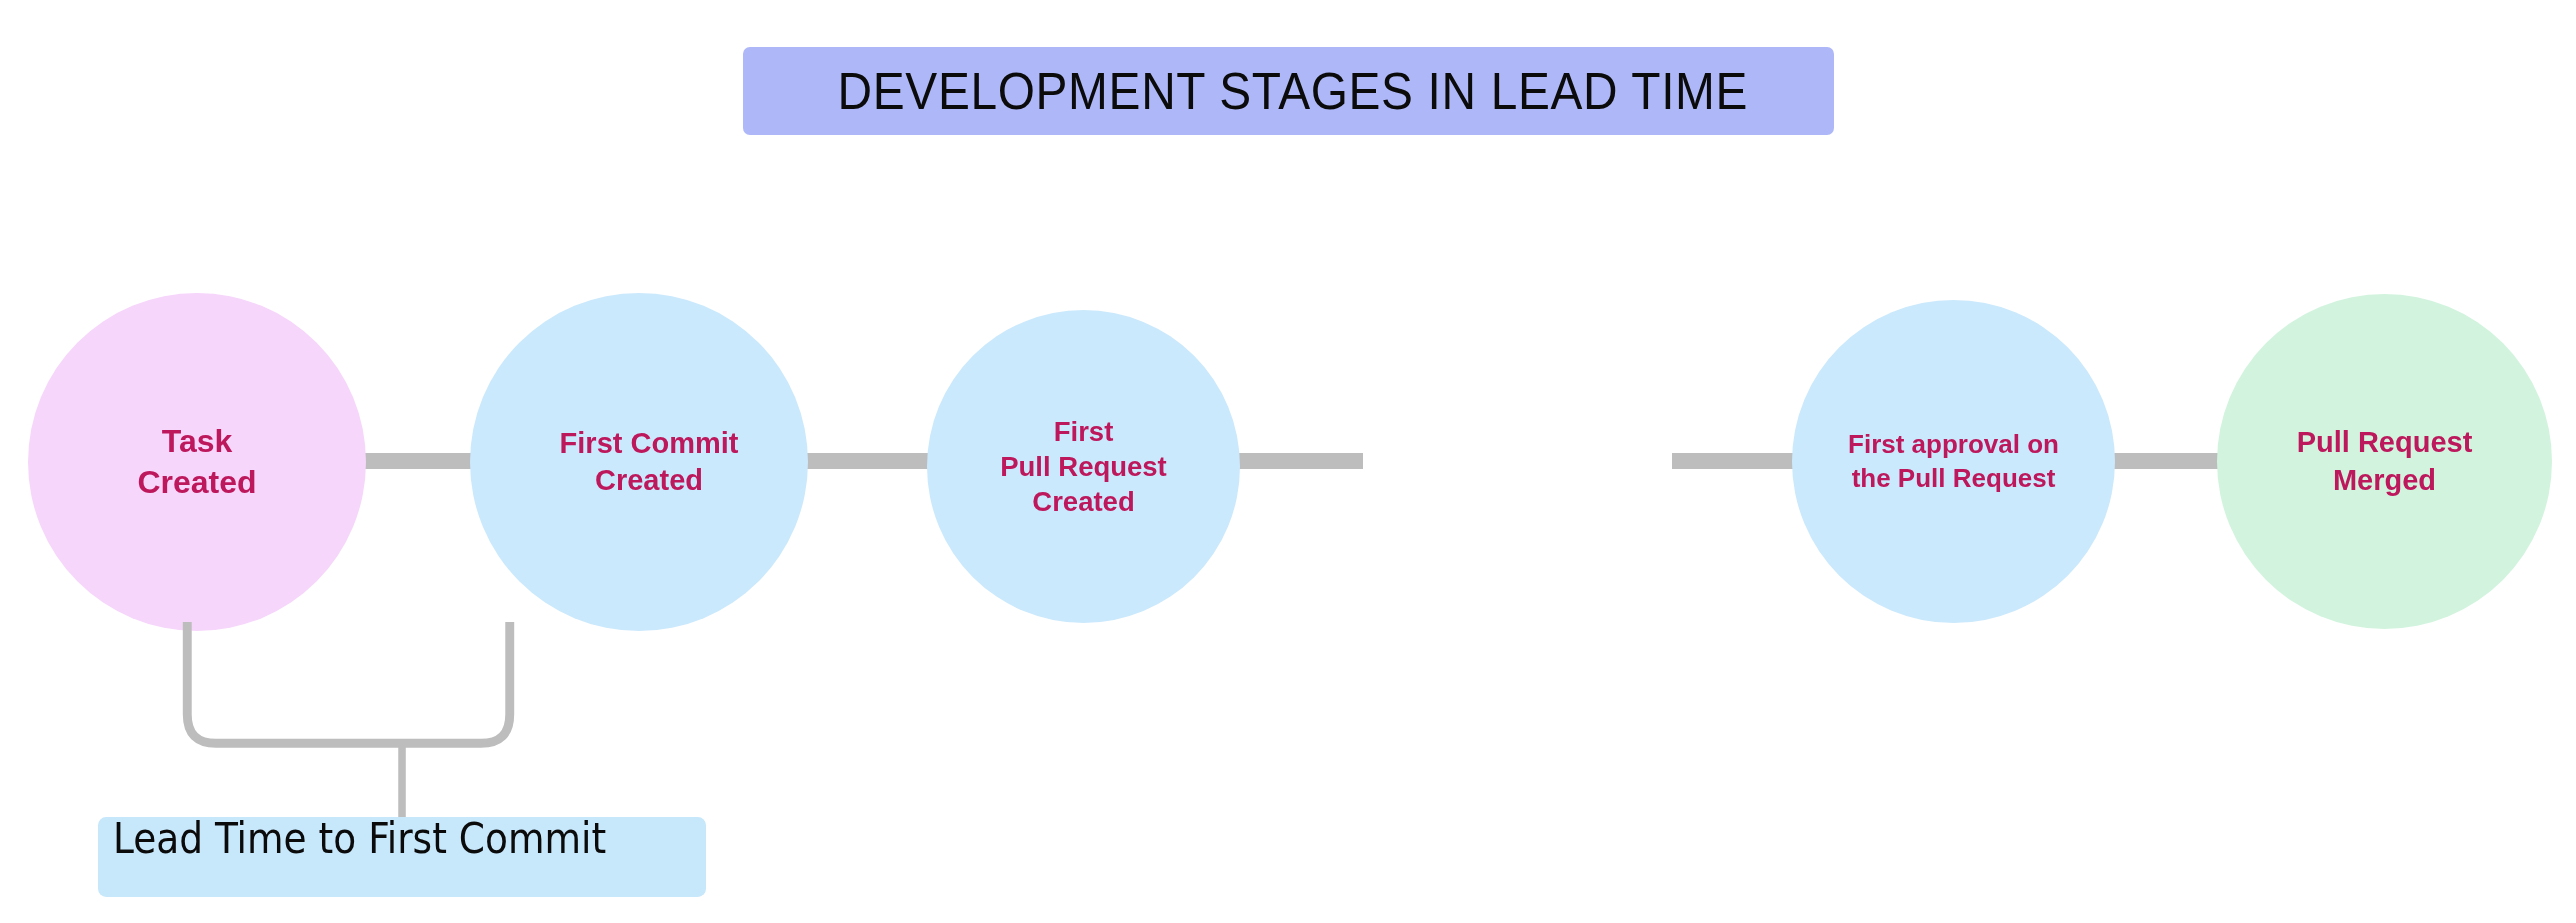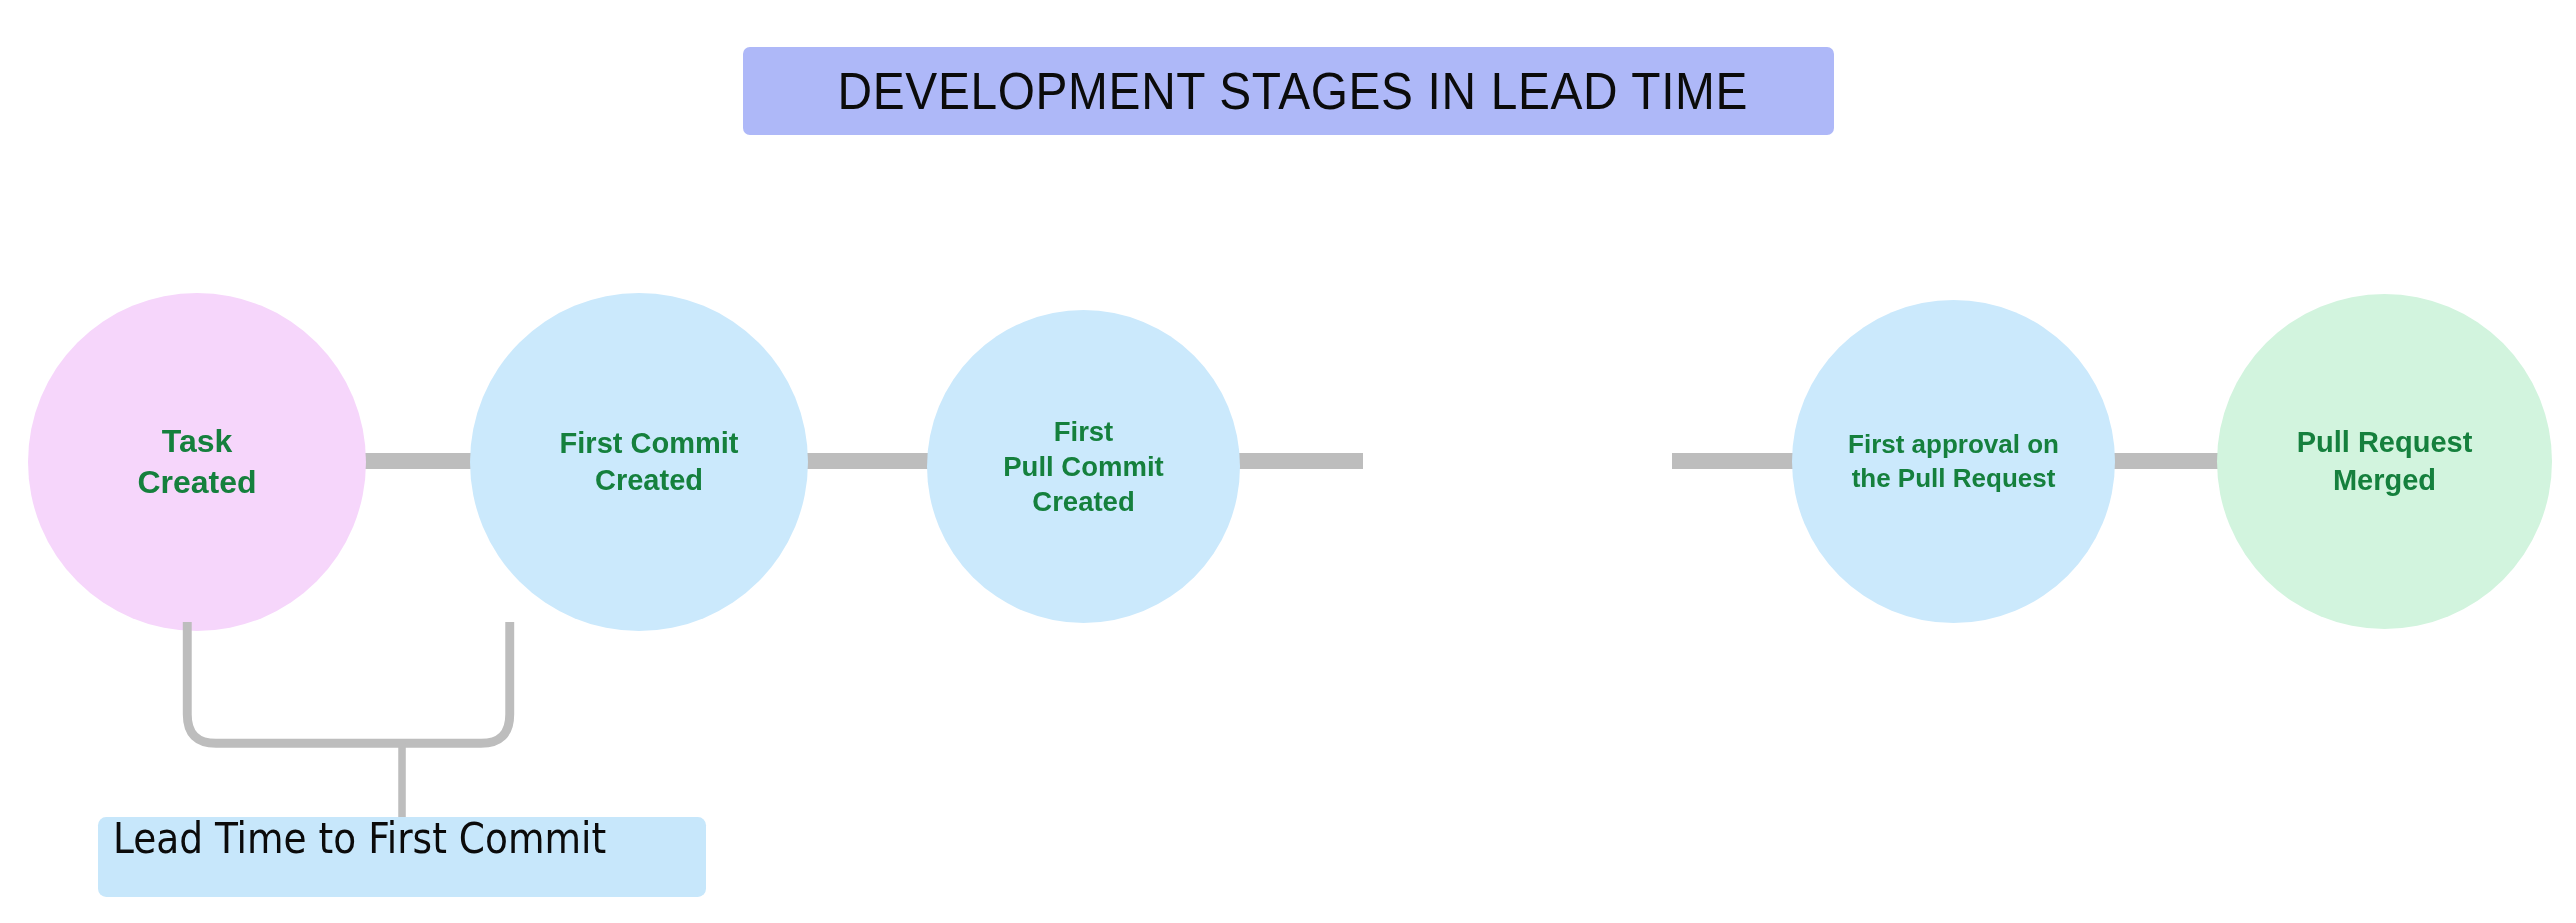--- a/index.html
+++ b/index.html
@@ -62,21 +62,21 @@
     border-radius: 50%;
     display: flex;
     align-items: center;
     justify-content: center;
     text-align: center;
     box-sizing: border-box;
   }
   .node-label {
     font-family: "Liberation Sans", sans-serif;
     font-weight: 700;
-    color: #15803d;
+    color: #be185d;
     line-height: 1.28;
     white-space: pre-line;
     padding: 0 6.9px;
   }
 
   
   .bracket-svg {
     position: absolute;
     left: 0;
     top: 591px;
@@ -131,21 +131,21 @@
 Created</span>
   </div>
 
   <div class="node" style="left:470px; top:293px; width:338px; height:338px; background:#cbe9fc;">
     <span class="node-label" style="font-size:29px;margin-left:20px;">First Commit
 Created</span>
   </div>
 
   <div class="node" style="left:927px; top:310px; width:313px; height:313px; background:#cbe9fc;">
     <span class="node-label" style="font-size:27.5px;">First
-Pull Commit
+Pull Request
 Created</span>
   </div>
 
 
   <div class="node" style="left:1792px; top:300px; width:323px; height:323px; background:#cbe9fc;">
     <span class="node-label" style="font-size:26px;">First approval on
 the Pull Request</span>
   </div>
 
   <div class="node" style="left:2217px; top:294px; width:335px; height:335px; background:#d2f4de;">

